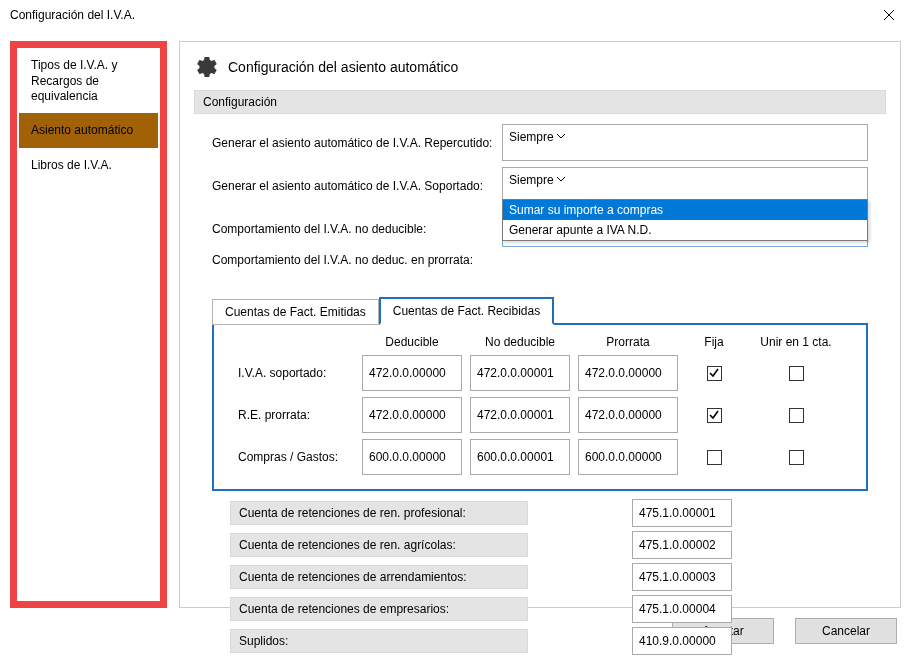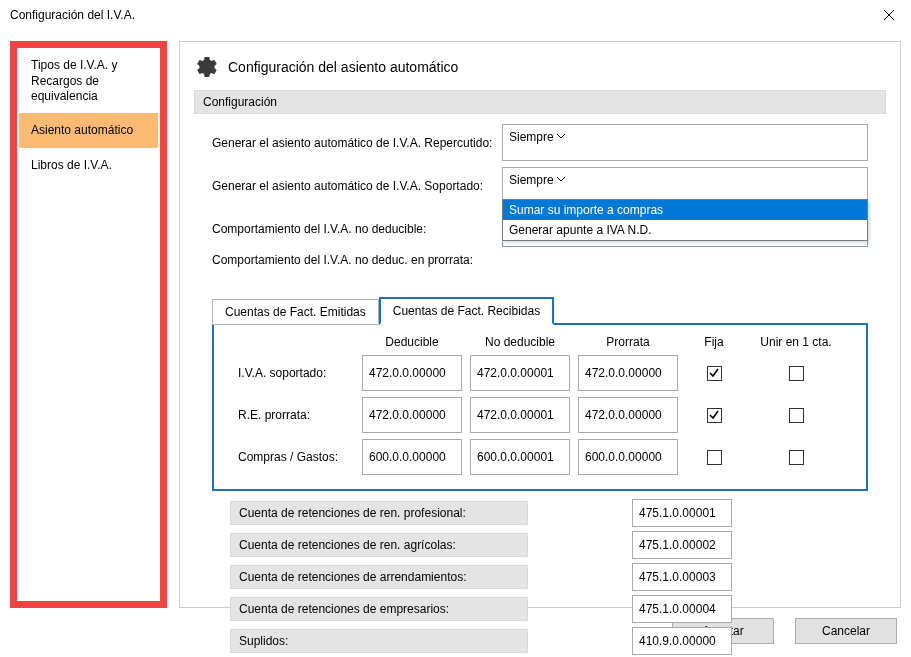--- a/index.html
+++ b/index.html
@@ -4,21 +4,21 @@
 <style>
 html,body{margin:0;padding:0;font-family:"Segoe UI",Tahoma,sans-serif;font-size:12px;color:#000;background:#fff;width:911px;height:657px;overflow:hidden}
 .titlebar{display:flex;align-items:center;justify-content:space-between;height:30px;padding:0 0 0 10px;border-bottom:1px solid #fff}
 .titlebar .title{font-size:12px}
 .titlebar .close{width:44px;height:30px;display:flex;align-items:center;justify-content:center;cursor:pointer}
 .titlebar .close svg{width:10px;height:10px;stroke:#000;stroke-width:1}
 .body{display:flex;padding:10px 10px 0 10px;box-sizing:border-box;height:577px}
 .sidebar{width:232px;border:7px solid #ef4444;padding:2px;box-sizing:border-box;margin-right:12px}
 .sidebar .item{padding:10px 12px;line-height:1.3;cursor:pointer}
 .sidebar .item.twoline{padding:8px 12px}
-.sidebar .item.selected{background:#fdba74}
+.sidebar .item.selected{background:#a16207}
 .main{flex:1;border:1px solid #ccc;box-sizing:border-box;position:relative;padding:12px 14px 14px 14px}
 .header{display:flex;align-items:center;margin-bottom:10px}
 .gear{width:26px;height:26px;margin-right:8px;display:flex;align-items:center;justify-content:center}
 .header .htext{font-size:14px}
 .section-title{background:#e4e4e4;border:1px solid #d9d9d9;padding:4px 8px;font-size:12px;margin-bottom:10px}
 .form-rows{padding:0 18px;position:relative}
 .form-row{display:flex;align-items:center;margin-bottom:6px;position:relative}
 .form-row .label{width:290px}
 .select{flex:1;height:37px;border:1px solid #aaa;background:#fff;display:flex;align-items:center;justify-content:flex-start;padding:0 2px 12px 6px;box-sizing:border-box;cursor:pointer;position:relative}
 .select .arrow{width:14px;height:14px;display:flex;align-items:center;justify-content:center}

